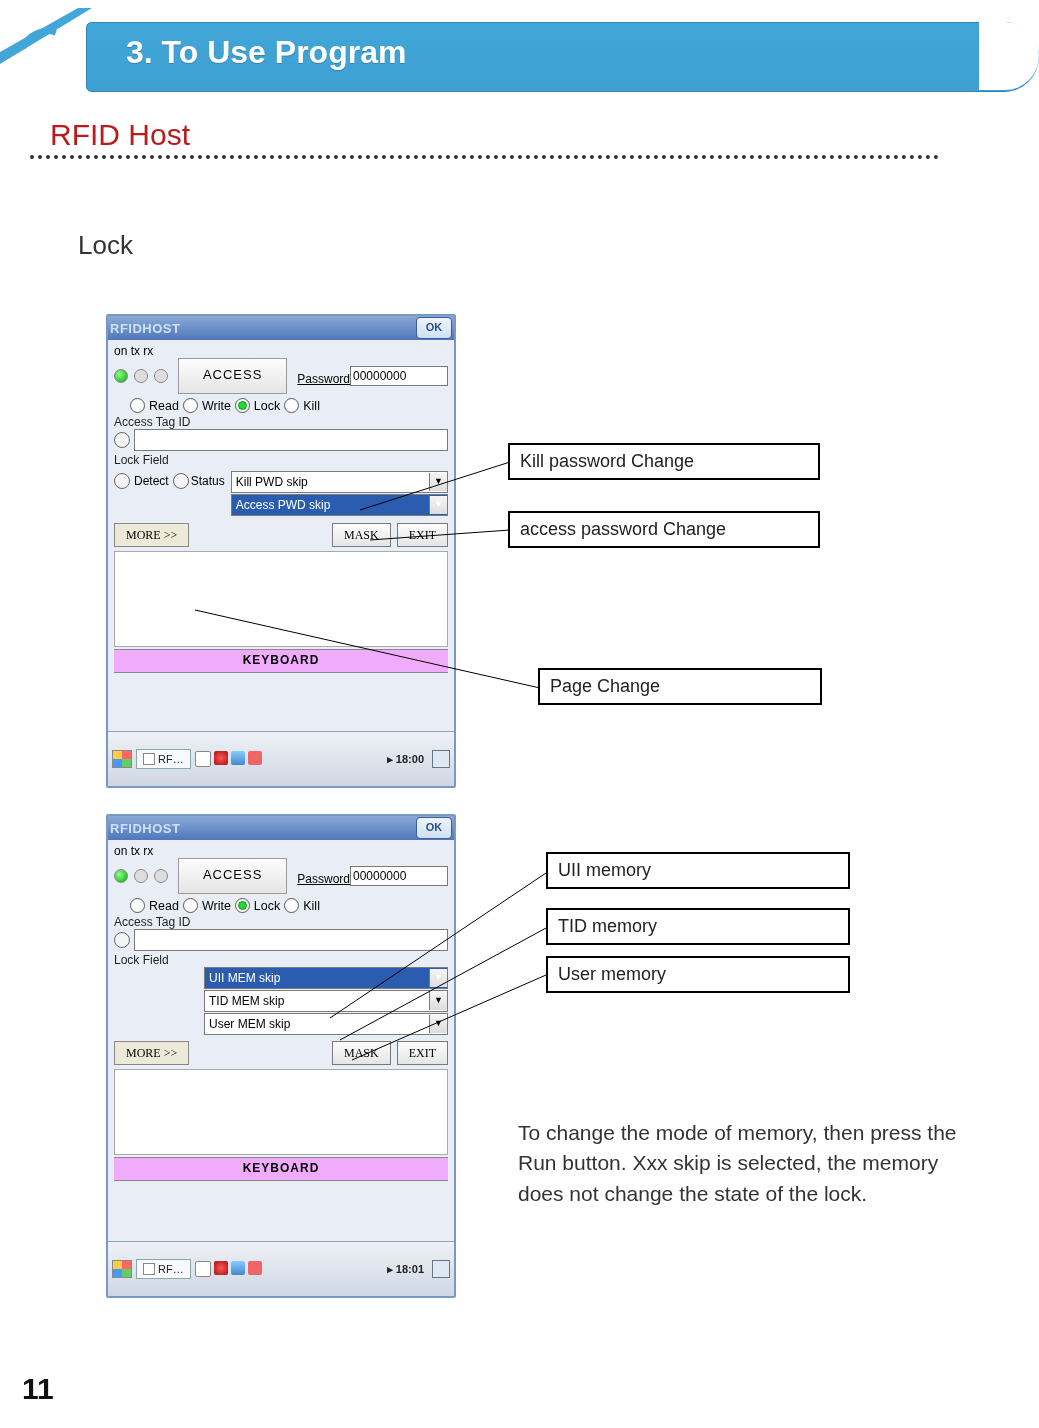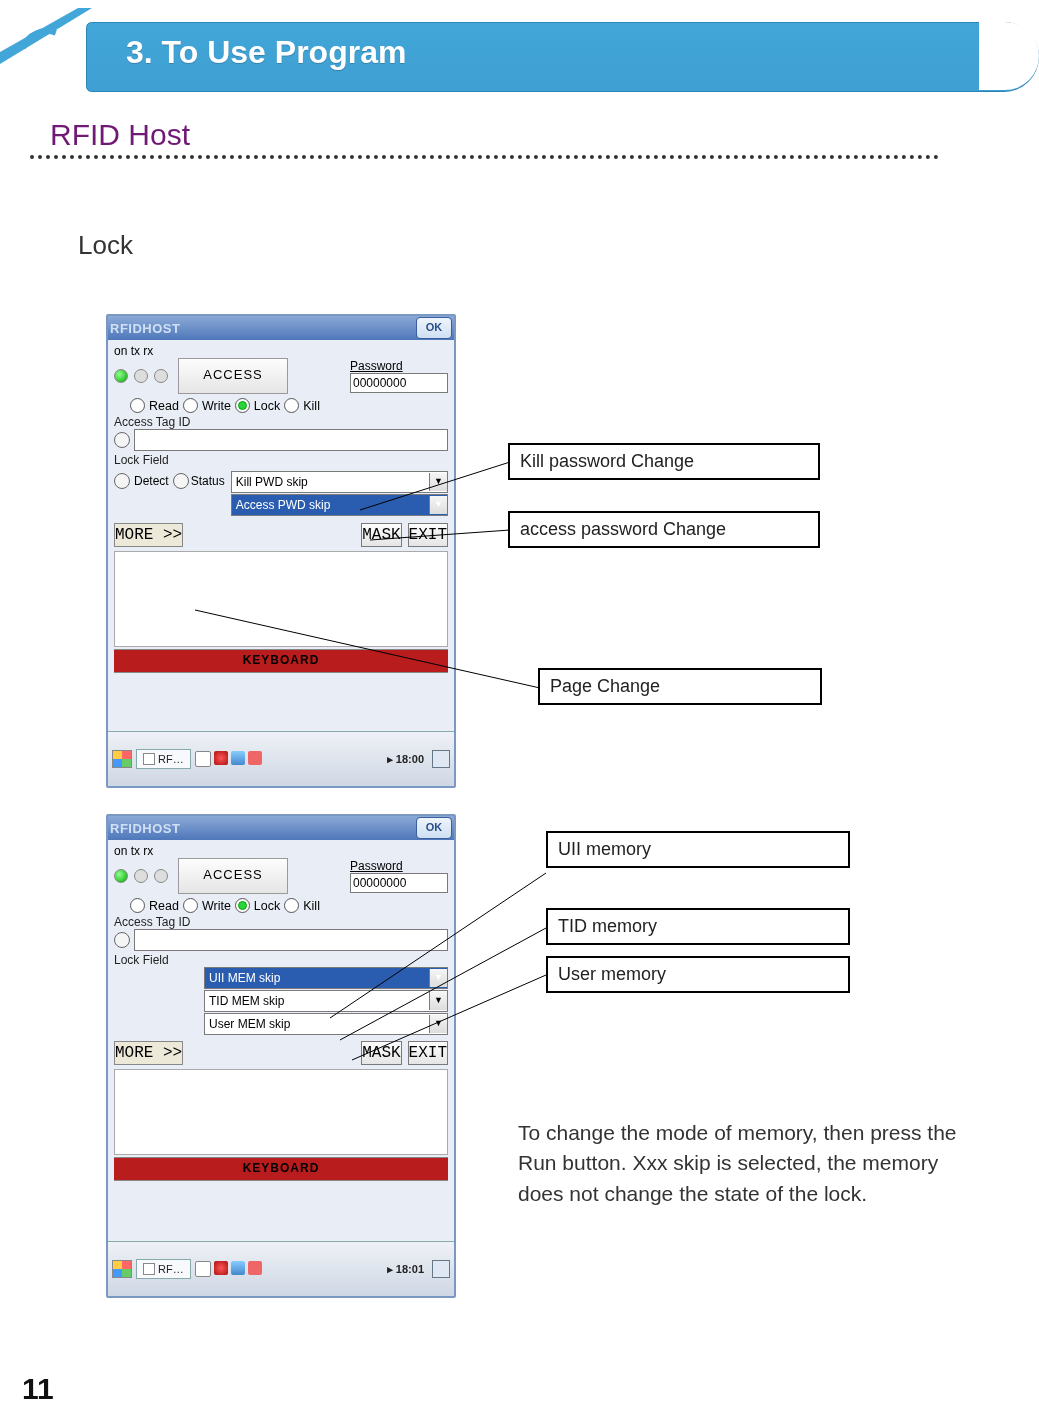--- a/index.html
+++ b/index.html
@@ -7,57 +7,57 @@
   
   .hdr{position:absolute;left:0;top:22px;right:0;height:68px}
   .hdr-bar{position:absolute;left:86px;top:0;right:0;height:68px;background:linear-gradient(#42a6d9,#3e9fd2);border-radius:6px 40px 40px 6px;border:1px solid #2b86b6}
   .hdr-bar:after{content:"";position:absolute;right:-1px;top:-1px;width:60px;height:68px;background:#fff;border-radius:0 40px 40px 0}
   .hdr-title{position:absolute;left:126px;top:12px;font-size:32px;font-weight:600;color:#fff;text-shadow:0 1px 1px rgba(0,0,0,.2)}
   .logo{position:absolute;left:0;top:-14px;width:92px;height:100px}
   .logo .tri1{position:absolute;left:0;top:0;border-left:92px solid #42a6d9;border-bottom:56px solid transparent}
   .logo .tri2{position:absolute;left:0;top:0;border-left:78px solid #fff;border-bottom:44px solid transparent}
   .logo .swoosh{position:absolute;left:18px;top:20px;width:46px;height:46px;border:6px solid #42a6d9;border-color:#42a6d9 transparent transparent transparent;border-radius:50%;transform:rotate(-25deg)}
   
-  .sect-title{position:absolute;left:50px;top:118px;font-size:30px;color:#701a75}
+  .sect-title{position:absolute;left:50px;top:118px;font-size:30px;color:#b91c1c}
   .dotted{position:absolute;left:30px;top:155px;right:100px;height:0;border-top:4px dotted #333}
   .sub-title{position:absolute;left:78px;top:230px;font-size:26px;color:#333}
   .pagenum{position:absolute;left:22px;bottom:22px;font-size:30px;font-weight:700;color:#111}
   
   .device{position:absolute;width:346px;border:2px solid #7a98c2;background:#e9eef6;border-radius:2px}
   .dev1{left:106px;top:314px;height:470px}
   .dev2{left:106px;top:814px;height:480px}
   .title-bar{height:24px;background:linear-gradient(#8aa9d6,#4f77ba);display:flex;align-items:center;justify-content:space-between;padding:0 2px}
   .title-bar span{font-size:13px;font-weight:700;color:#cfe0f4;letter-spacing:.5px}
   .ok-btn{width:34px;height:20px;background:linear-gradient(#eef4fb,#cfe0f2);border:1px solid #3a5f9e;border-radius:4px;text-align:center;font-size:11px;font-weight:700;color:#2a4e8a;line-height:18px;font-family:Tahoma,sans-serif}
   .body-area{position:relative;padding:4px 6px 0 6px;font-size:13px;color:#000;font-family:Tahoma,Arial,sans-serif}
   .row{display:flex;align-items:center;gap:2px}
   .small{font-size:12px}
   .leds{display:flex;gap:6px;align-items:center}
   .led{width:12px;height:12px;border-radius:50%;border:1px solid #888;background:#ddd}
   .led.green{background:radial-gradient(circle at 35% 35%,#8fff8f,#0a0)}
   .access-btn{width:108px;height:34px;border:1px solid #9a9a9a;background:linear-gradient(#fdfdfd,#e5e5e5);font-size:13px;text-align:center;line-height:32px;font-family:Tahoma,sans-serif;letter-spacing:1px}
-  .pw-col{display:flex;flex-direction:column;margin-left:auto}
+  .pw-col{display:flex;align-items:flex-end;margin-left:auto}
   .pw-col .u{font-size:12px;text-decoration:underline}
   .pw-input{width:92px;height:18px;border:1px solid #7a7a7a;background:#fff;font-size:12px;padding:0 2px;font-family:Tahoma,sans-serif}
   .radio-row{display:flex;gap:4px;align-items:center;margin:4px 0 2px 16px;font-size:12.5px}
   .radio{width:13px;height:13px;border:1px solid #555;border-radius:50%;display:inline-flex;align-items:center;justify-content:center;background:#fff}
   .radio.sel:after{content:"";width:7px;height:7px;border-radius:50%;background:#2bd33a;border:1px solid #0a0}
   .field-title{font-size:12px;color:#222;margin-top:2px}
   .txt-input{height:18px;border:1px solid #7a7a7a;background:#fff;width:100%}
   .round-check{width:14px;height:14px;border:1px solid #666;border-radius:50%;background:#f5f5f5;flex:0 0 14px}
   .lock-field{border:0;margin-top:4px}
   .dd{height:20px;border:1px solid #7a7a7a;background:#fff;display:flex;align-items:center;justify-content:space-between;font-size:12px;padding-left:4px;margin-bottom:1px}
   .dd .arr{width:17px;height:18px;border-left:1px solid #7a7a7a;background:linear-gradient(#f5f5f5,#ddd);text-align:center;line-height:16px;font-size:9px}
   .dd.sel{background:#2a5db0;color:#fff}
-  .btn{height:22px;border:1px solid #7a7a7a;background:linear-gradient(#fdfdfd,#e5e5e5);font-size:16px;padding:0 0;display:inline-flex;align-items:center;font-family:Liberation Mono, monospace}
+  .btn{height:22px;border:1px solid #7a7a7a;background:linear-gradient(#fdfdfd,#e5e5e5);font-size:12px;padding:0 11px;display:inline-flex;align-items:center;font-family:Liberation Serif, serif}
   .btn.flat{background:#ece9d8;border:1px solid #888}
   .more-row{display:flex;align-items:center;gap:6px;margin-top:6px}
   .more-row .sp{flex:1}
   .whitebox{margin-top:4px;height:94px;background:#fff;border:1px solid #aaa}
-  .keyboard-row{height:22px;border-top:1px solid #888;border-bottom:1px solid #888;background:#b91c1c;text-align:center;font-weight:700;font-size:12px;line-height:20px;letter-spacing:1px;margin-top:2px;font-family:Tahoma,sans-serif}
+  .keyboard-row{height:22px;border-top:1px solid #888;border-bottom:1px solid #888;background:#f0abfc;text-align:center;font-weight:700;font-size:12px;line-height:20px;letter-spacing:1px;margin-top:2px;font-family:Tahoma,sans-serif}
   .taskbar{position:absolute;left:0;right:0;bottom:0;height:26px;background:linear-gradient(#eef1f6,#cfd7e4);border-top:1px solid #8aa;display:flex;align-items:center;font-size:11px;padding:14px 4px;gap:4px}
   .taskbar .win{width:18px;height:16px;background:conic-gradient(#f66 0 25%,#6c6 0 50%,#49f 0 75%,#fc4 0);border:1px solid #888}
   .taskbar .task{border:1px solid #8aa;background:#f7f9fc;padding:0 6px;height:18px;line-height:16px;display:flex;align-items:center;gap:3px}
   .taskbar .icons{display:flex;gap:3px}
   .taskbar .ic{width:14px;height:14px;border-radius:2px}
   .taskbar .clock{margin-left:auto;font-weight:700}
   .taskbar .last{width:16px;height:16px;border:1px solid #678;background:#dfe7f2;margin-left:4px}
   
   .callout{position:absolute;border:2px solid #000;background:#fff;padding:6px 10px;font-size:18px;color:#222;min-width:250px}
   .leader{position:absolute;pointer-events:none}
@@ -245,20 +245,20 @@
     <line x1="370" y1="540" x2="510" y2="530" stroke="#000" stroke-width="1"></line>
     <line x1="195" y1="610" x2="540" y2="688" stroke="#000" stroke-width="1"></line>
     <line x1="330" y1="1018" x2="546" y2="873" stroke="#000" stroke-width="1"></line>
     <line x1="340" y1="1040" x2="546" y2="928" stroke="#000" stroke-width="1"></line>
     <line x1="352" y1="1060" x2="546" y2="975" stroke="#000" stroke-width="1"></line>
   </svg>
 
   <div class="callout" style="left:508px;top:443px;width:288px">Kill password Change</div>
   <div class="callout" style="left:508px;top:511px;width:288px">access password Change</div>
   <div class="callout" style="left:538px;top:668px;width:260px">Page Change</div>
-  <div class="callout" style="left:546px;top:831px;width:280px">UII memory</div>
+  <div class="callout" style="left:546px;top:852px;width:280px">UII memory</div>
   <div class="callout" style="left:546px;top:908px;width:280px">TID memory</div>
   <div class="callout" style="left:546px;top:956px;width:280px">User memory</div>
 
   <div class="bodytext" style="left:518px;top:1118px">To change the mode of memory, then press the Run button. Xxx skip is selected, the memory does not change the state of the lock.</div>
 
   <div class="pagenum">11</div>
 </div>
 
 </body></html>

